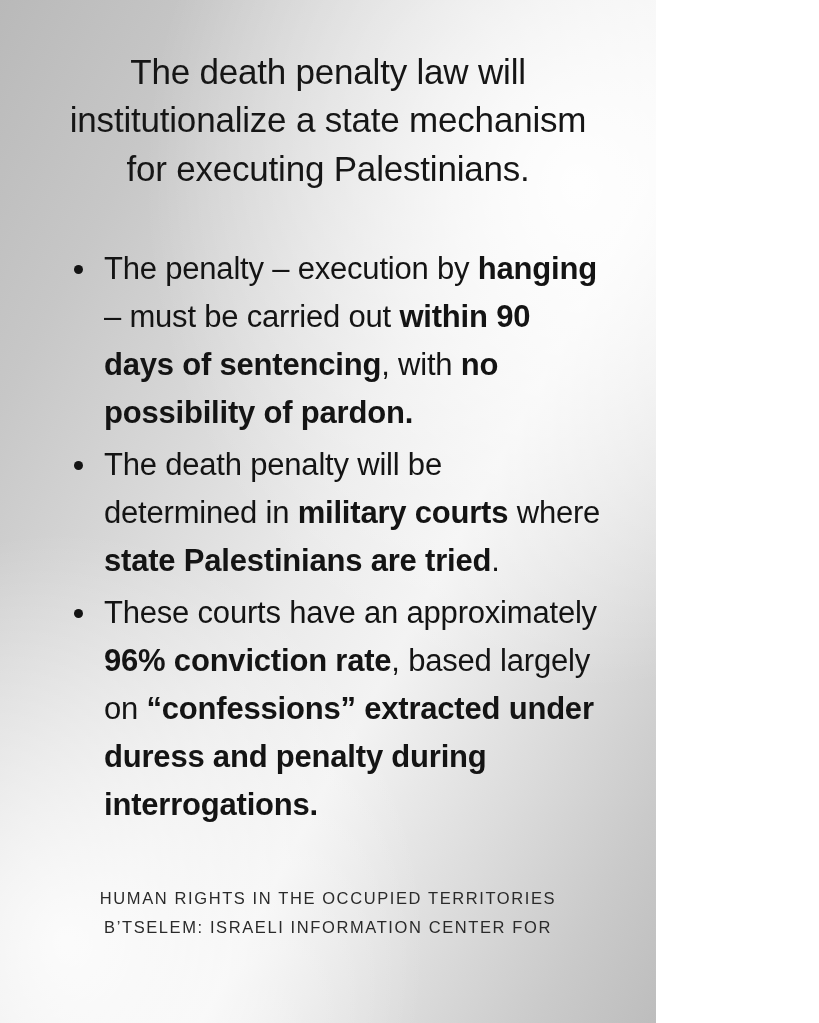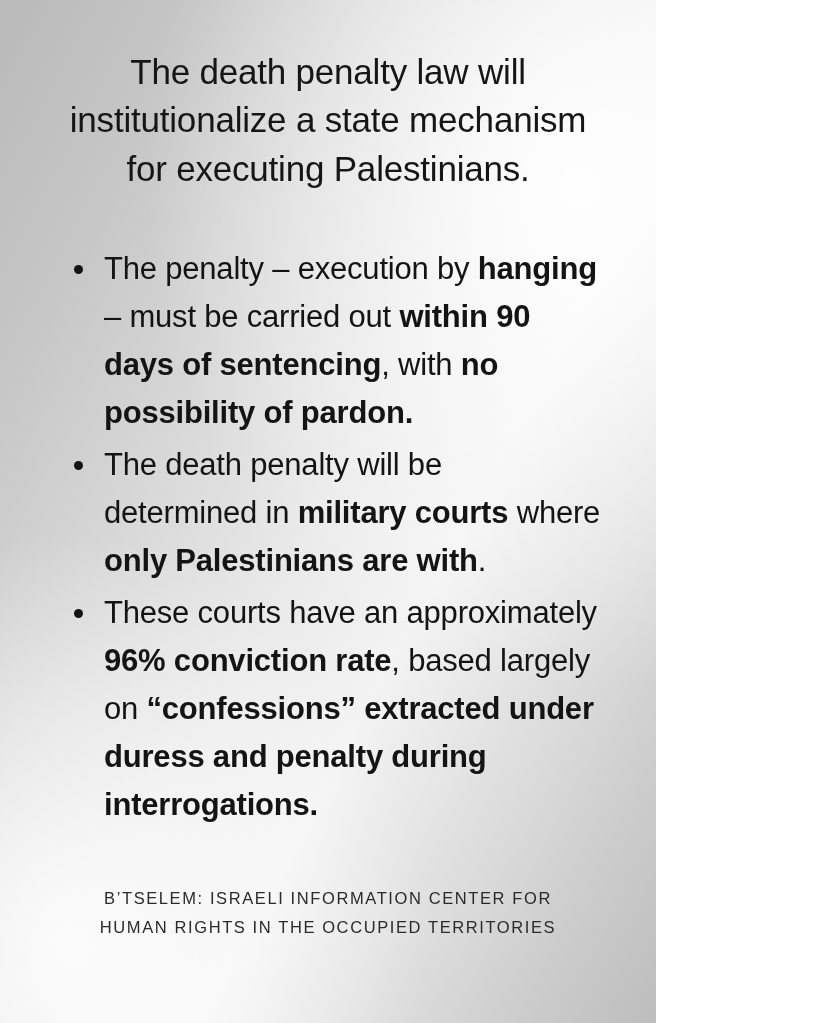--- a/index.html
+++ b/index.html
@@ -81,22 +81,22 @@
 </style>
 </head>
 <body>
 
 <div class="card">
 
   <div class="headline">The death penalty law will institutionalize a state mechanism for executing Palestinians.</div>
 
   <ul class="bullets">
     <li>The penalty – execution by <b>hanging</b> – must be carried out <b>within 90 days of sentencing</b>, with <b>no possibility of pardon.</b></li>
-    <li>The death penalty will be determined in <b>military courts</b> where <b>only Palestinians are with</b>.</li>
+    <li>The death penalty will be determined in <b>military courts</b> where <b>state Palestinians are tried</b>.</li>
     <li>These courts have an approximately <b>96% conviction rate</b>, based largely on <b>“confessions” extracted under duress and penalty during interrogations.</b></li>
   </ul>
 
   <div class="source">
+    <span class="line">HUMAN RIGHTS IN THE OCCUPIED TERRITORIES</span>
     <span class="line">B’TSELEM: ISRAELI INFORMATION CENTER FOR</span>
-    <span class="line">HUMAN RIGHTS IN THE OCCUPIED TERRITORIES</span>
   </div>
 
 </div>
 
 </body></html>

